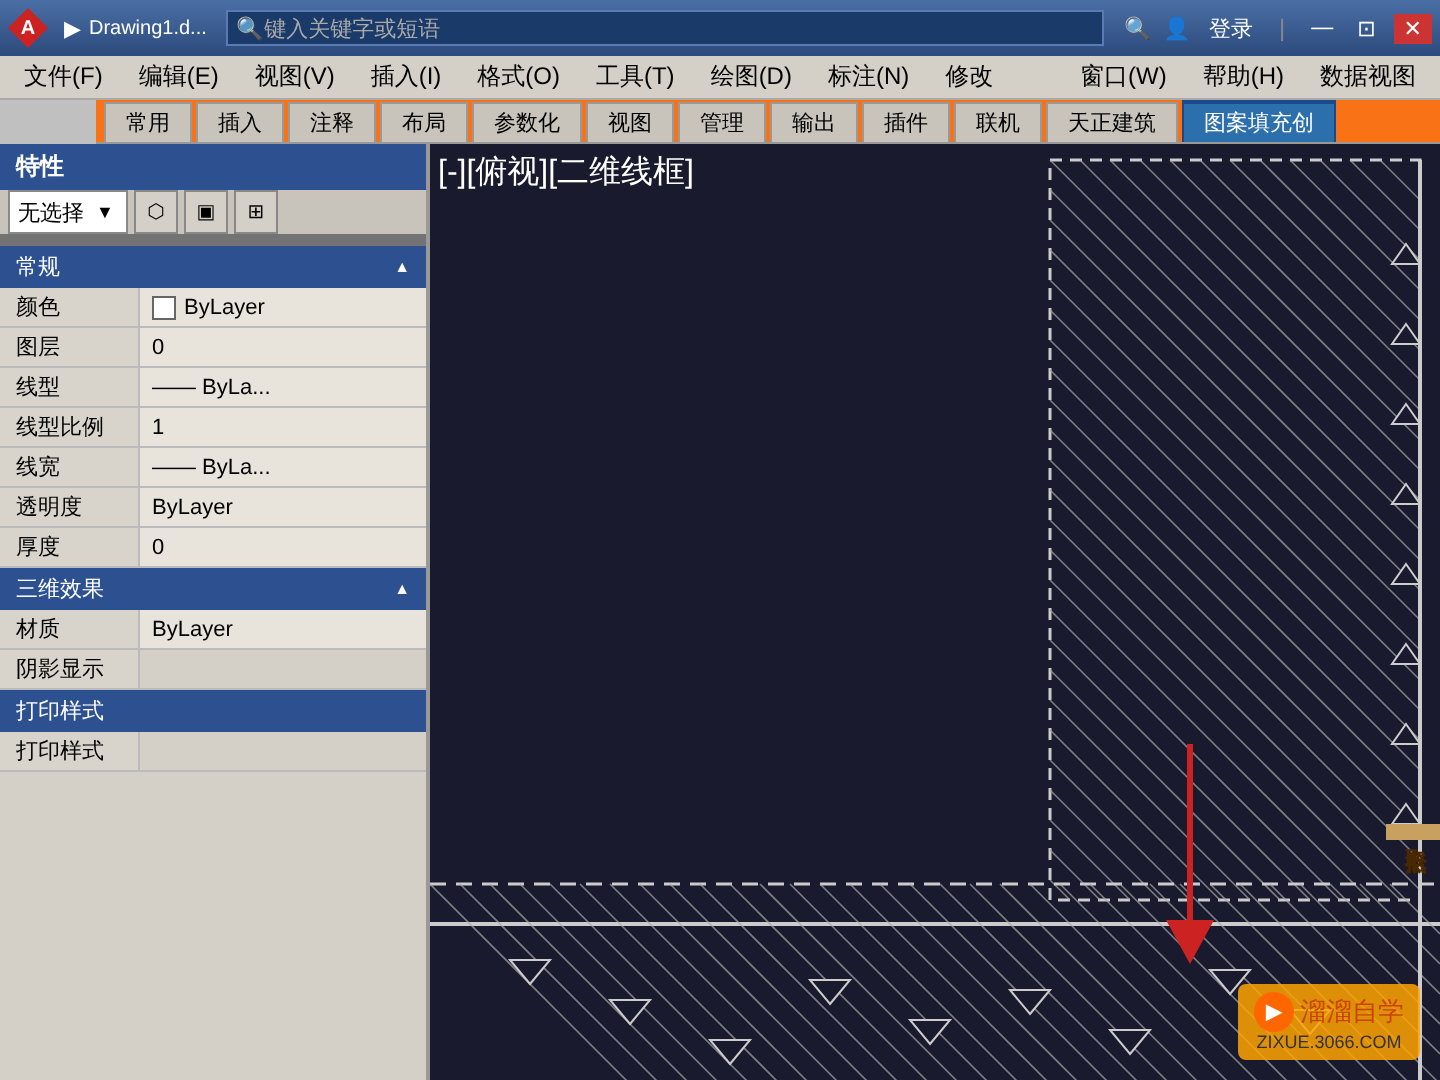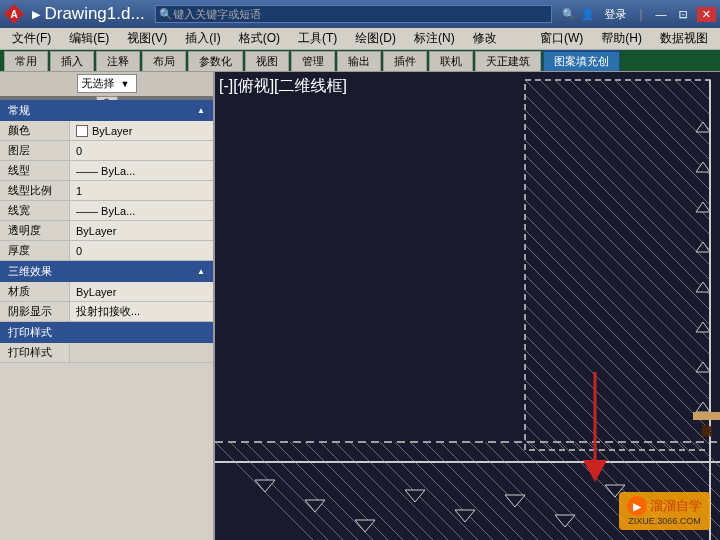--- a/index.html
+++ b/index.html
@@ -30,21 +30,21 @@
     .app-icon {
       width: 20px;
       height: 20px;
       background: #cc2222;
       clip-path: polygon(50% 0%, 100% 50%, 50% 100%, 0% 50%);
       display: flex;
       align-items: center;
       justify-content: center;
     }
     .title-text {
-      font-size: 17px;
+      font-size: 10px;
       color: white;
     }
     .title-search {
       flex: 1;
       margin: 0 10px;
       height: 18px;
       background: #1a3a6a;
       border: 1px solid #5a7ab5;
       color: #aaa;
       font-size: 11px;
@@ -83,25 +83,26 @@
     .menu-item {
       padding: 2px 8px;
       font-size: 12px;
       cursor: pointer;
       color: #000;
     }
 
     
     .toolbar-tabs {
       height: 22px;
-      background: #14532d;
+      background: #f97316;
       display: flex;
       align-items: flex-end;
       padding: 0 4px;
       border-bottom: 1px solid #999;
+      margin-left: 48px;
     }
     .tab {
       padding: 2px 10px;
       font-size: 11px;
       cursor: pointer;
       background: #c8c4bc;
       border: 1px solid #999;
       border-bottom: none;
       margin-right: 2px;
       color: #000;
@@ -133,22 +134,21 @@
       overflow: hidden;
     }
 
     .panel-toolbar {
       height: 28px;
       background: #c8c4bc;
       display: flex;
       align-items: center;
       padding: 2px 4px;
       gap: 3px;
-      border-bottom: 4px solid #737373;
-      flex-direction: column;
+      border-bottom: 6px solid #737373;
     }
     .panel-select {
       height: 22px;
       background: white;
       border: 1px solid #888;
       font-size: 11px;
       padding: 1px 4px;
       display: flex;
       align-items: center;
       gap: 2px;
@@ -345,20 +345,21 @@
   <div class="tab">输出</div>
   <div class="tab">插件</div>
   <div class="tab">联机</div>
   <div class="tab">天正建筑</div>
   <div class="tab highlight active">图案填充创</div>
 </div>
 
 <div class="main-layout">
 
   <div class="left-panel">
+    <div style="background:#2c5090;color:white;padding:3px 8px;font-size:12px;font-weight:bold;">特性</div>
 
     <div class="panel-toolbar">
       <div class="panel-select">
         <span style="font-size:11px;">无选择</span>
         <span style="font-size:9px;margin-left:4px;">▼</span>
       </div>
       <div class="panel-btn" title="Quick Select">⬡</div>
       <div class="panel-btn" title="Select All">▣</div>
       <div class="panel-btn" title="Toggle">⊞</div>
     </div>
@@ -418,23 +419,20 @@
         <span class="arrow">▲</span>
       </div>
       <div class="property-row">
         <div class="property-label">材质</div>
         <div class="property-value">
             <span>ByLayer</span>
           </div>
       </div>
       <div class="property-row">
         <div class="property-label">阴影显示</div>
-        <div class="property-value">
-            <span>投射扣接收...</span>
-          </div>
       </div>
 
       <div class="print-section-header">
         <span>打印样式</span>
       </div>
       <div class="property-row">
         <div class="property-label">打印样式</div>
       </div>
     </div>
   </div>

